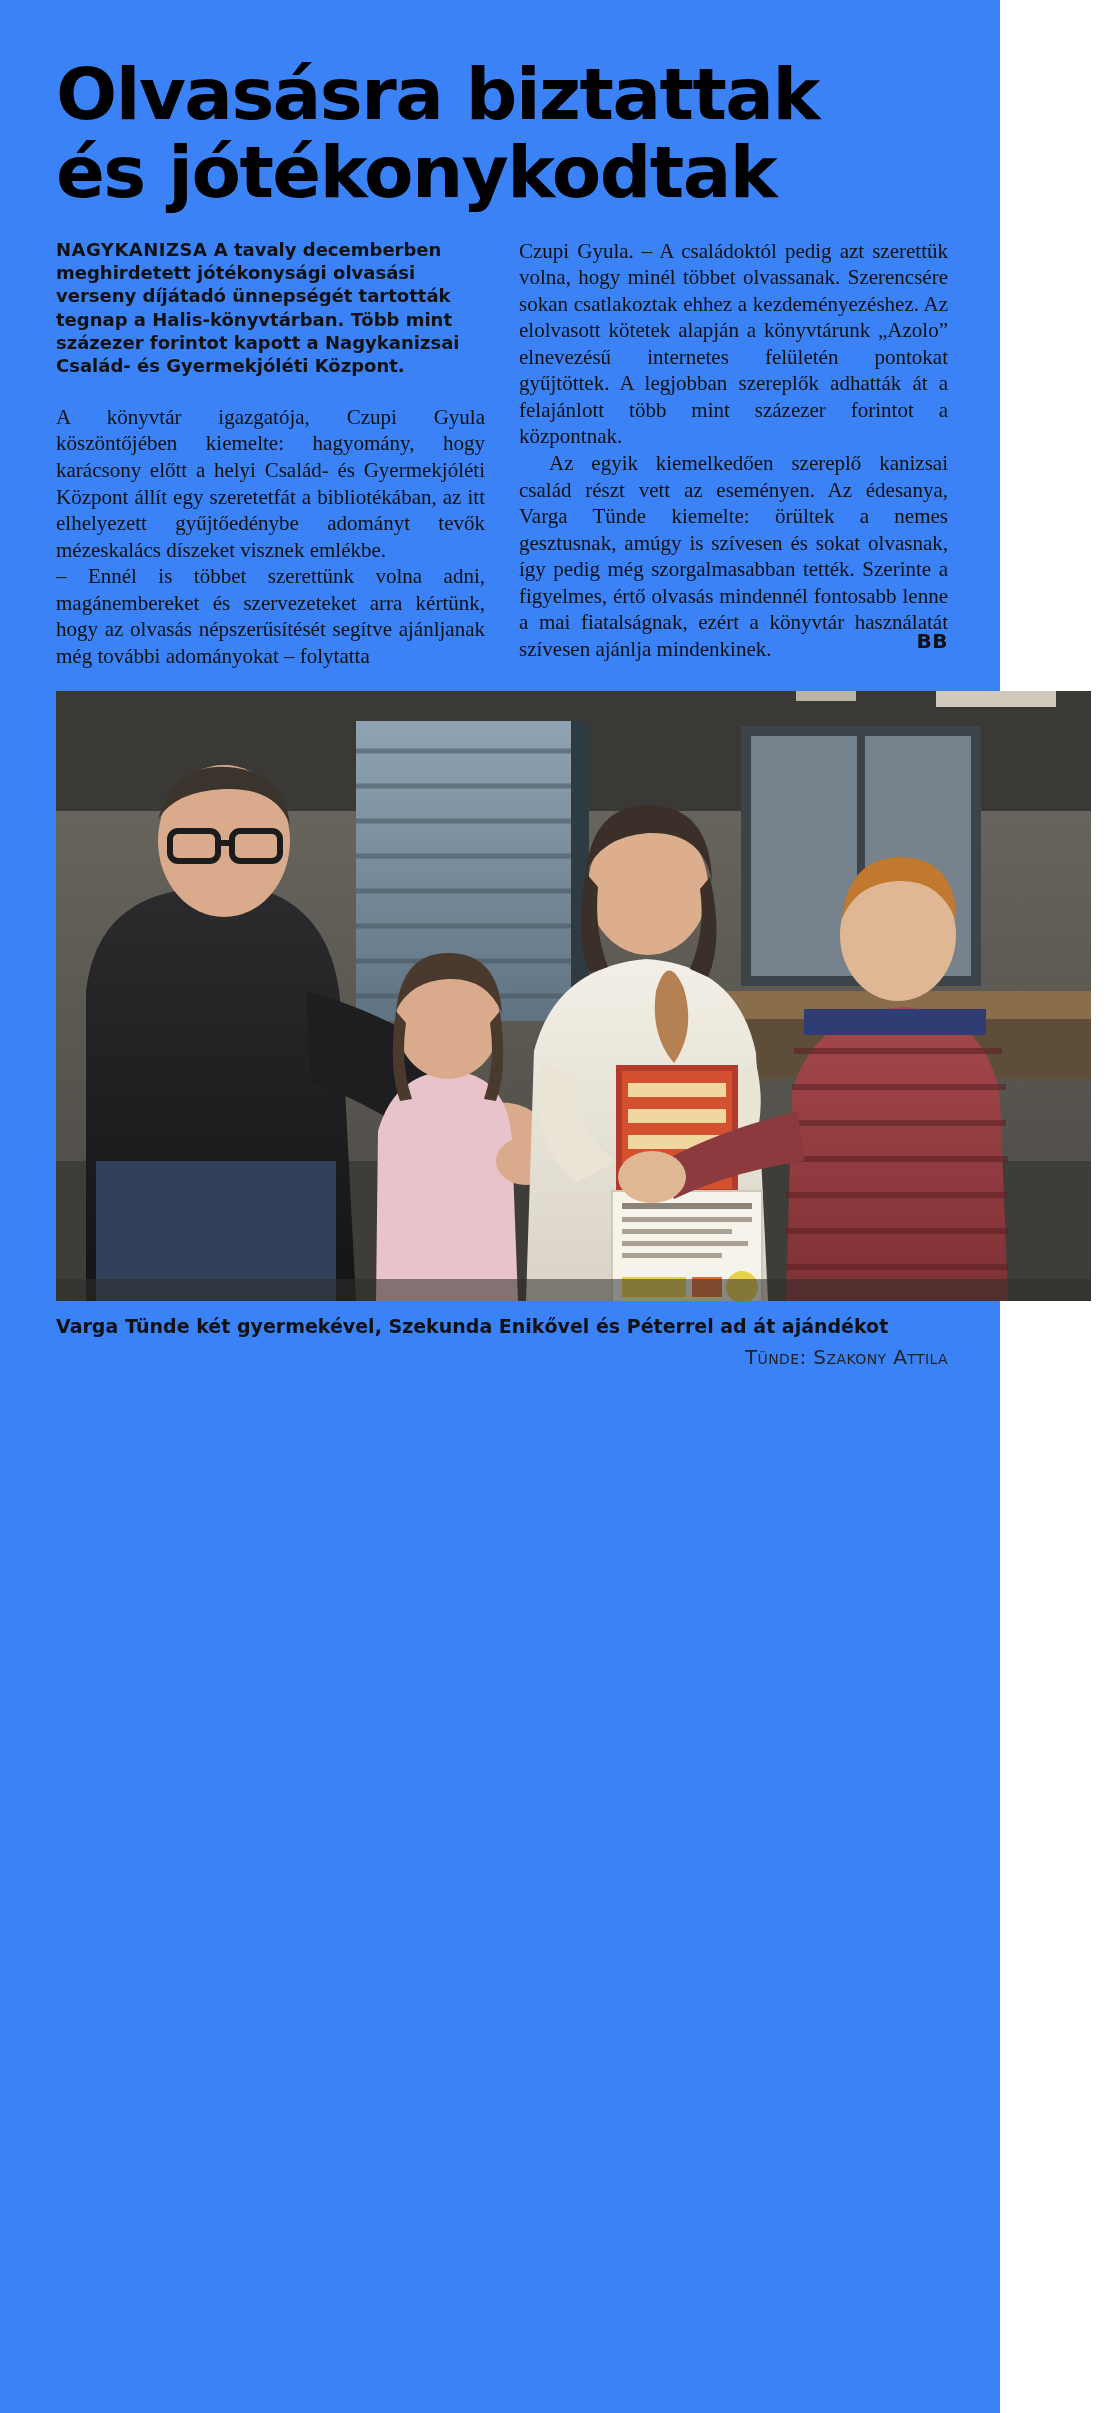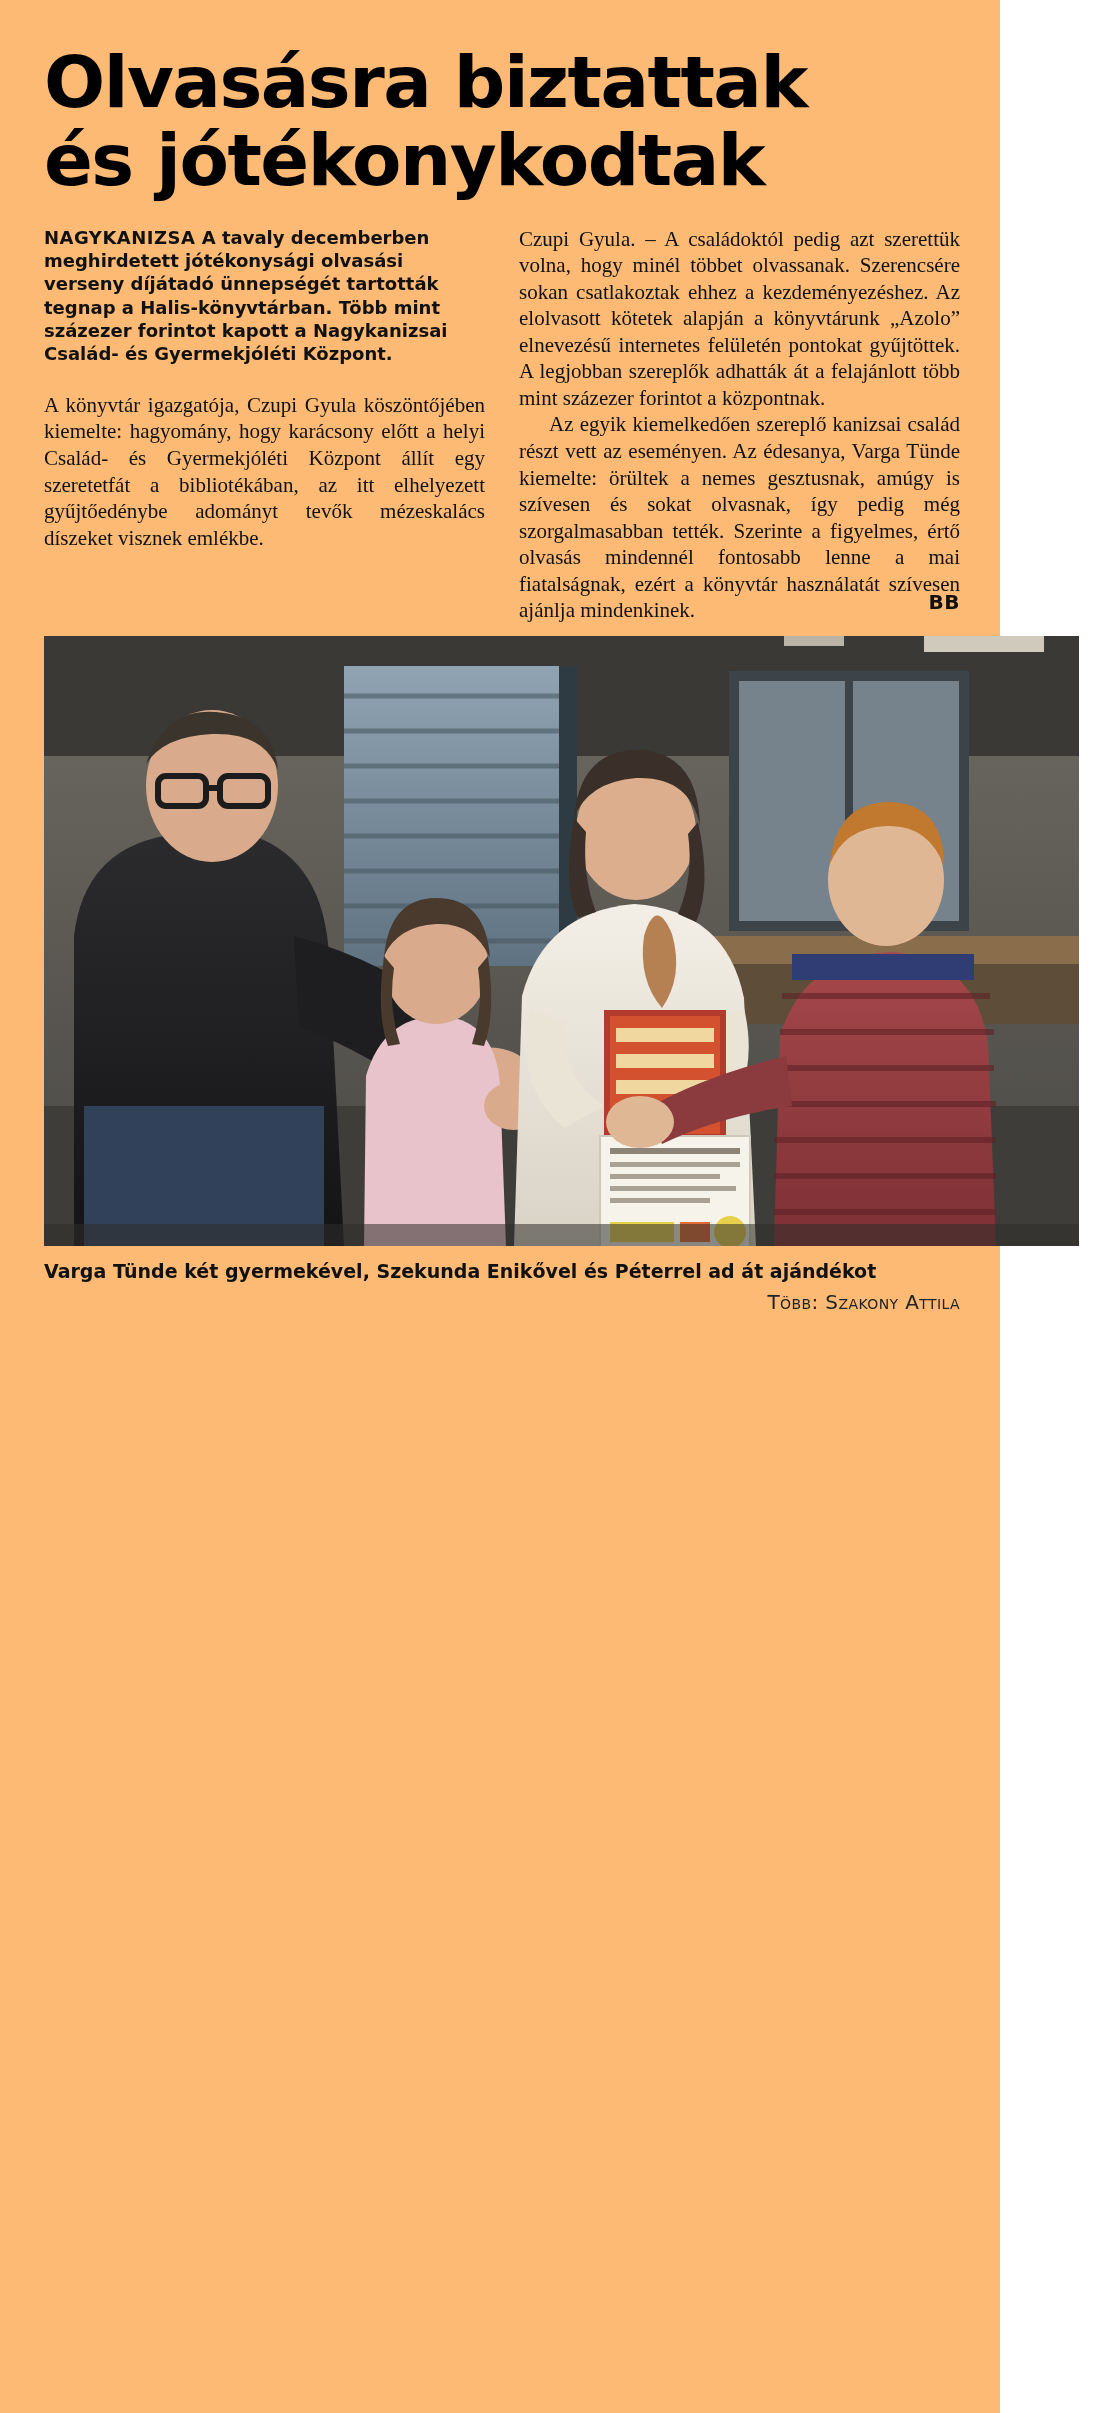--- a/index.html
+++ b/index.html
@@ -12,23 +12,23 @@
     height: 2413px;
     font-family: "Liberation Serif", serif;
     color: #111111;
     position: relative;
     overflow: hidden;
   }
   .page {
     width: 1000px;
     height: 2413px;
     position: relative;
-    background: #fdba74;
+    background: #3b82f6;
     box-sizing: border-box;
-    padding: 0;
+    padding: 12px;
   }
 
   
   .headline {
     font-family: "DejaVu Sans", sans-serif;
     font-weight: 700;
     font-size: 72px;
     line-height: 1.08;
     letter-spacing: -1.5px;
     color: #000000;
@@ -136,20 +136,21 @@
   <div class="headline">
     <span class="line">Olvasásra biztattak</span>
     <span class="line">és jótékonykodtak</span>
   </div>
 
   <div class="columns">
 
     <div class="col col-left">
       <p class="lead"><span class="kicker">NAGYKANIZSA</span><span> A tavaly decemberben meghirdetett jótékonysági olvasási verseny díjátadó ünnepségét tartották tegnap a Halis-könyvtárban. Több mint százezer forintot kapott a Nagykanizsai Család- és Gyermekjóléti Központ.</span></p>
       <p class="body-serif">A könyvtár igazgatója, Czupi Gyula köszöntőjében kiemelte: hagyomány, hogy karácsony előtt a helyi Család- és Gyermekjóléti Központ állít egy szeretetfát a bibliotékában, az itt elhelyezett gyűjtőedénybe adományt tevők mézeskalács díszeket visznek emlékbe.</p>
+      <p class="body-serif">– Ennél is többet szerettünk volna adni, magánembereket és szervezeteket arra kértünk, hogy az olvasás népszerűsítését segítve ajánljanak még további adományokat – folytatta</p>
     </div>
 
     <div class="col col-right">
       <p class="body-serif">Czupi Gyula. – A családoktól pedig azt szerettük volna, hogy minél többet olvassanak. Szerencsére sokan csatlakoztak ehhez a kezdeményezéshez. Az elolvasott kötetek alapján a könyvtárunk „Azolo” elnevezésű internetes felületén pontokat gyűjtöttek. A legjobban szereplők adhatták át a felajánlott több mint százezer forintot a központnak.</p>
       <p class="body-serif indent">Az egyik kiemelkedően szereplő kanizsai család részt vett az eseményen. Az édesanya, Varga Tünde kiemelte: örültek a nemes gesztusnak, amúgy is szívesen és sokat olvasnak, így pedig még szorgalmasabban tették. Szerinte a figyelmes, értő olvasás mindennél fontosabb lenne a mai fiatalságnak, ezért a könyvtár használatát szívesen ajánlja mindenkinek.</p>
       <span class="sig">BB</span>
     </div>
 
   </div>
 
@@ -280,17 +281,17 @@
           <ellipse cx="596" cy="486" rx="34" ry="26" fill="#e0b795"></ellipse>
         </g>
 
         <rect x="0" y="588" width="1035" height="22" fill="#2f2e2b" opacity="0.55"></rect>
       </svg>
     </div>
   </div>
 
   <div class="caption">Varga Tünde két gyermekével, Szekunda Enikővel és Péterrel ad át ajándékot</div>
   <div class="credit">
-    <span class="small-caps">Több:</span>
+    <span class="small-caps">Tünde:</span>
     <span class="small-caps">Szakony Attila</span>
   </div>
 
 </div>
 
 </body></html>

